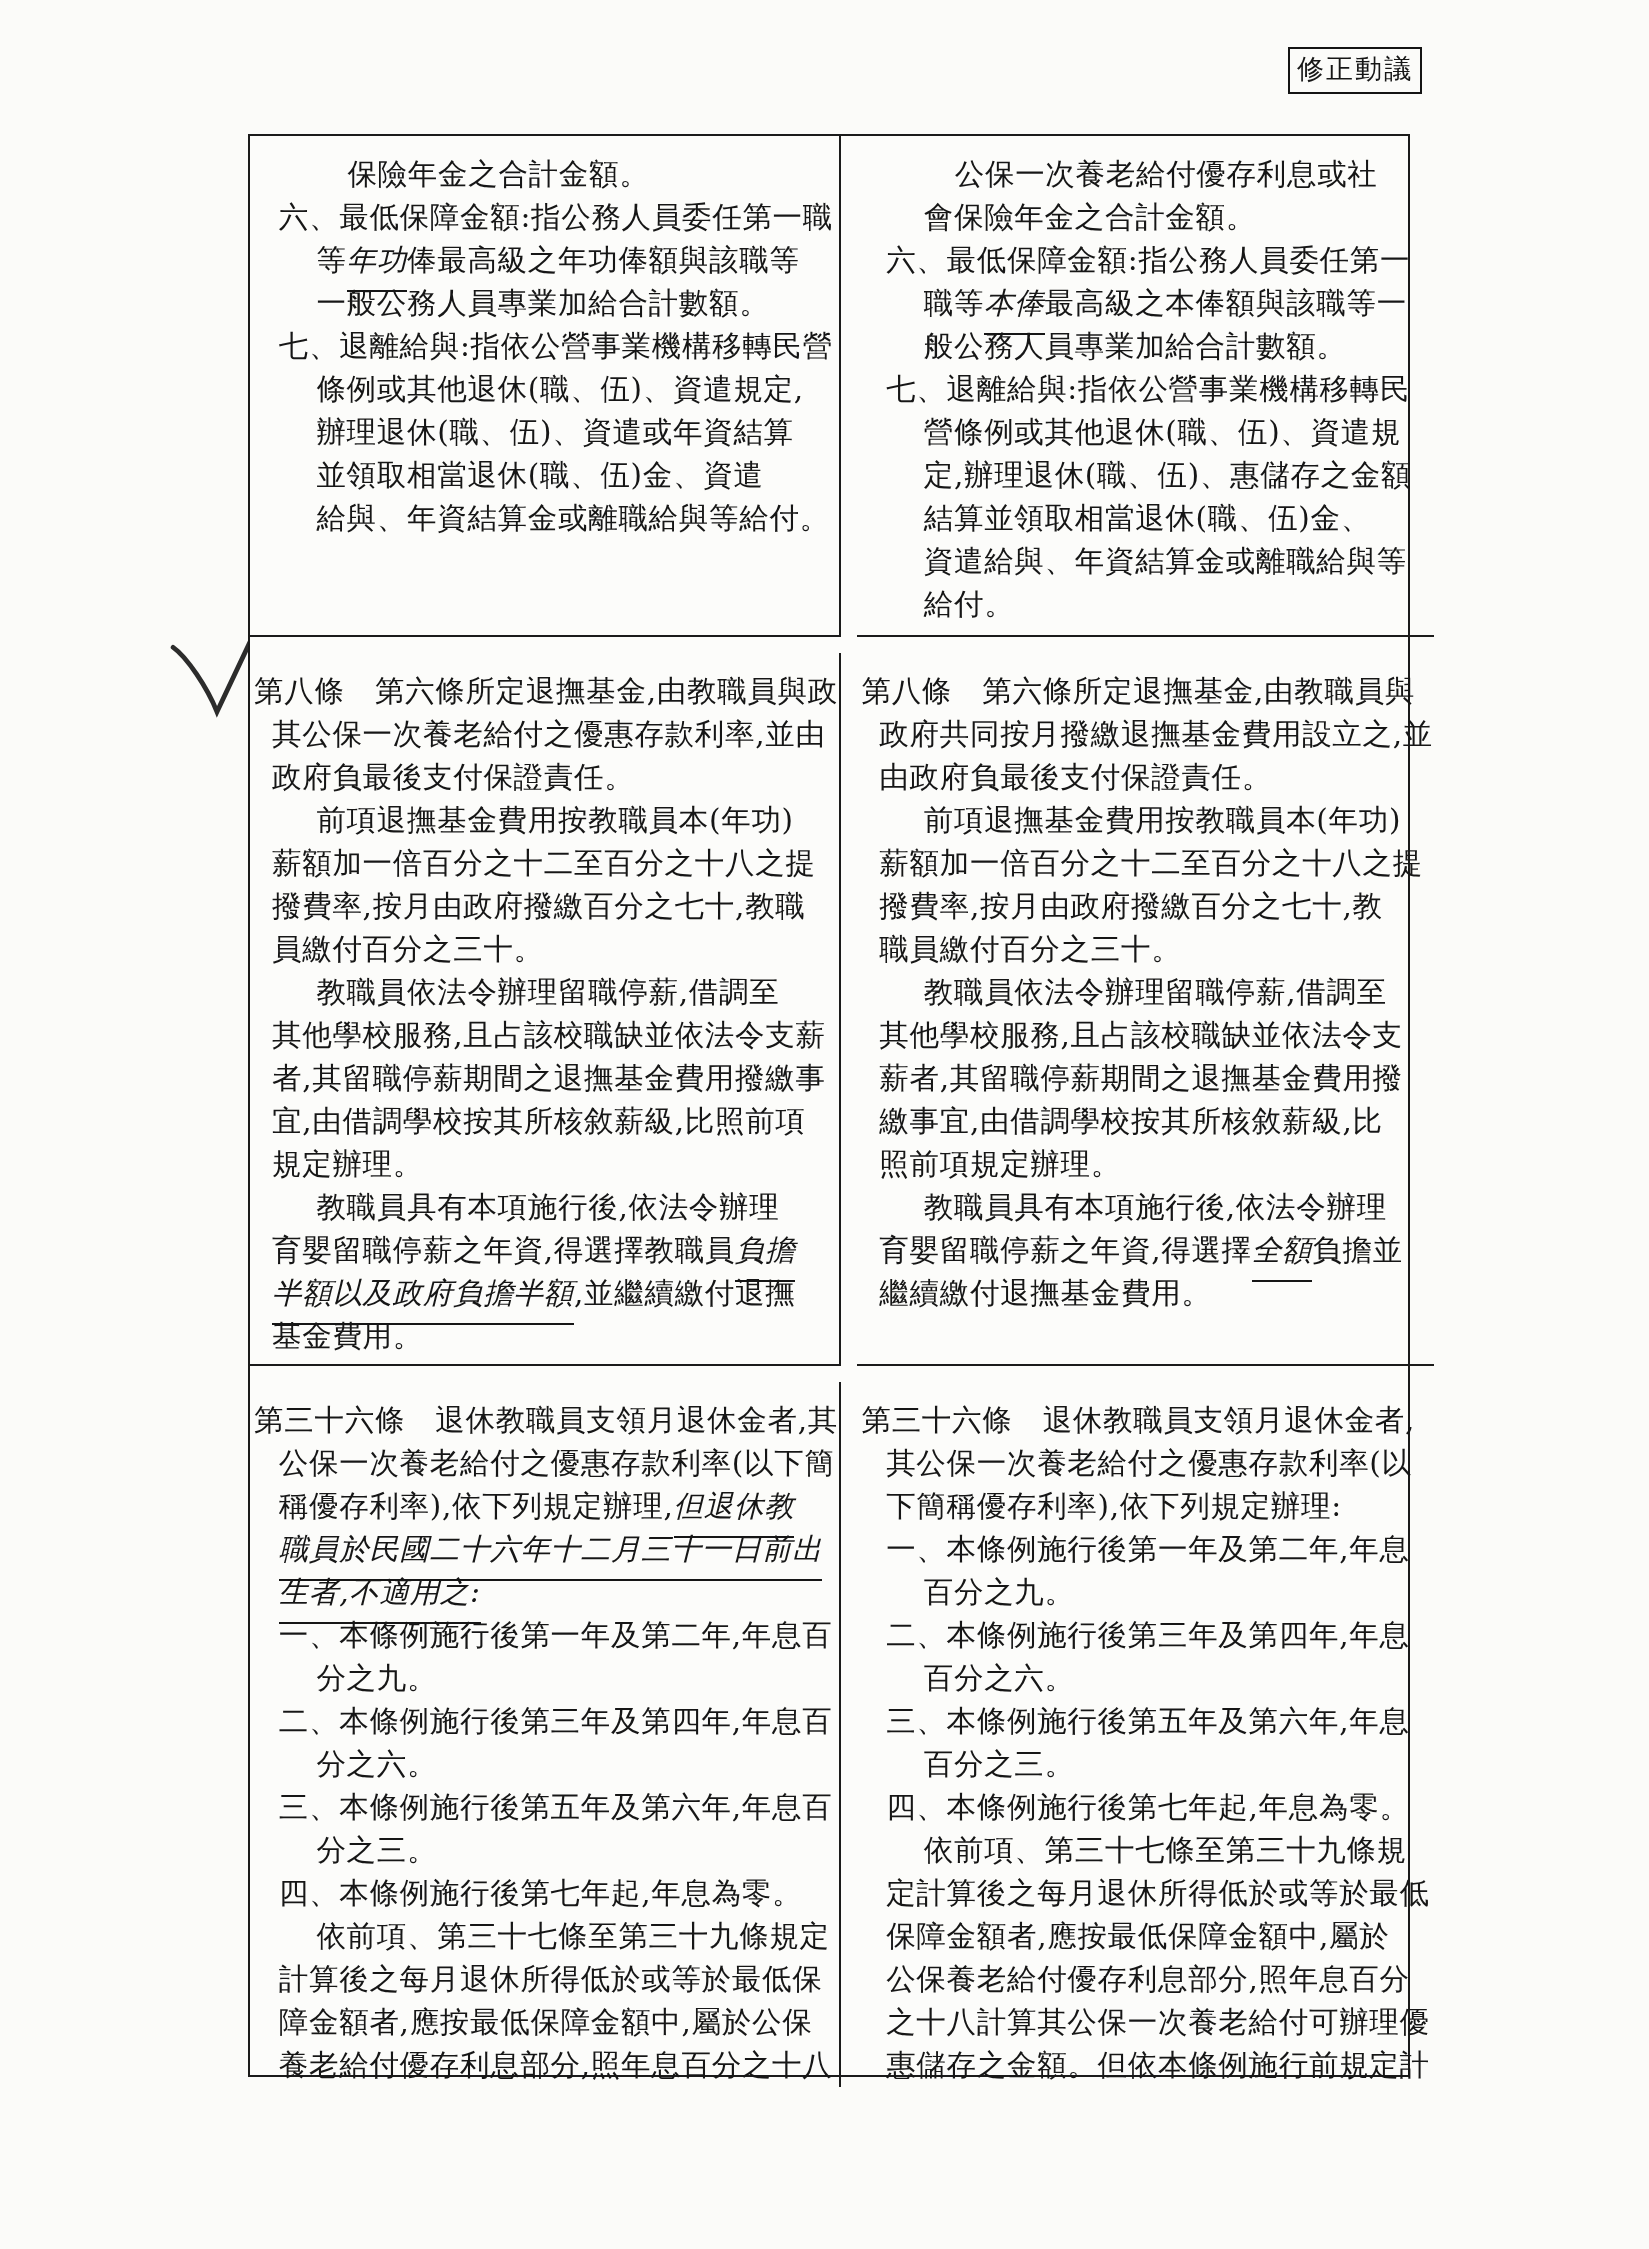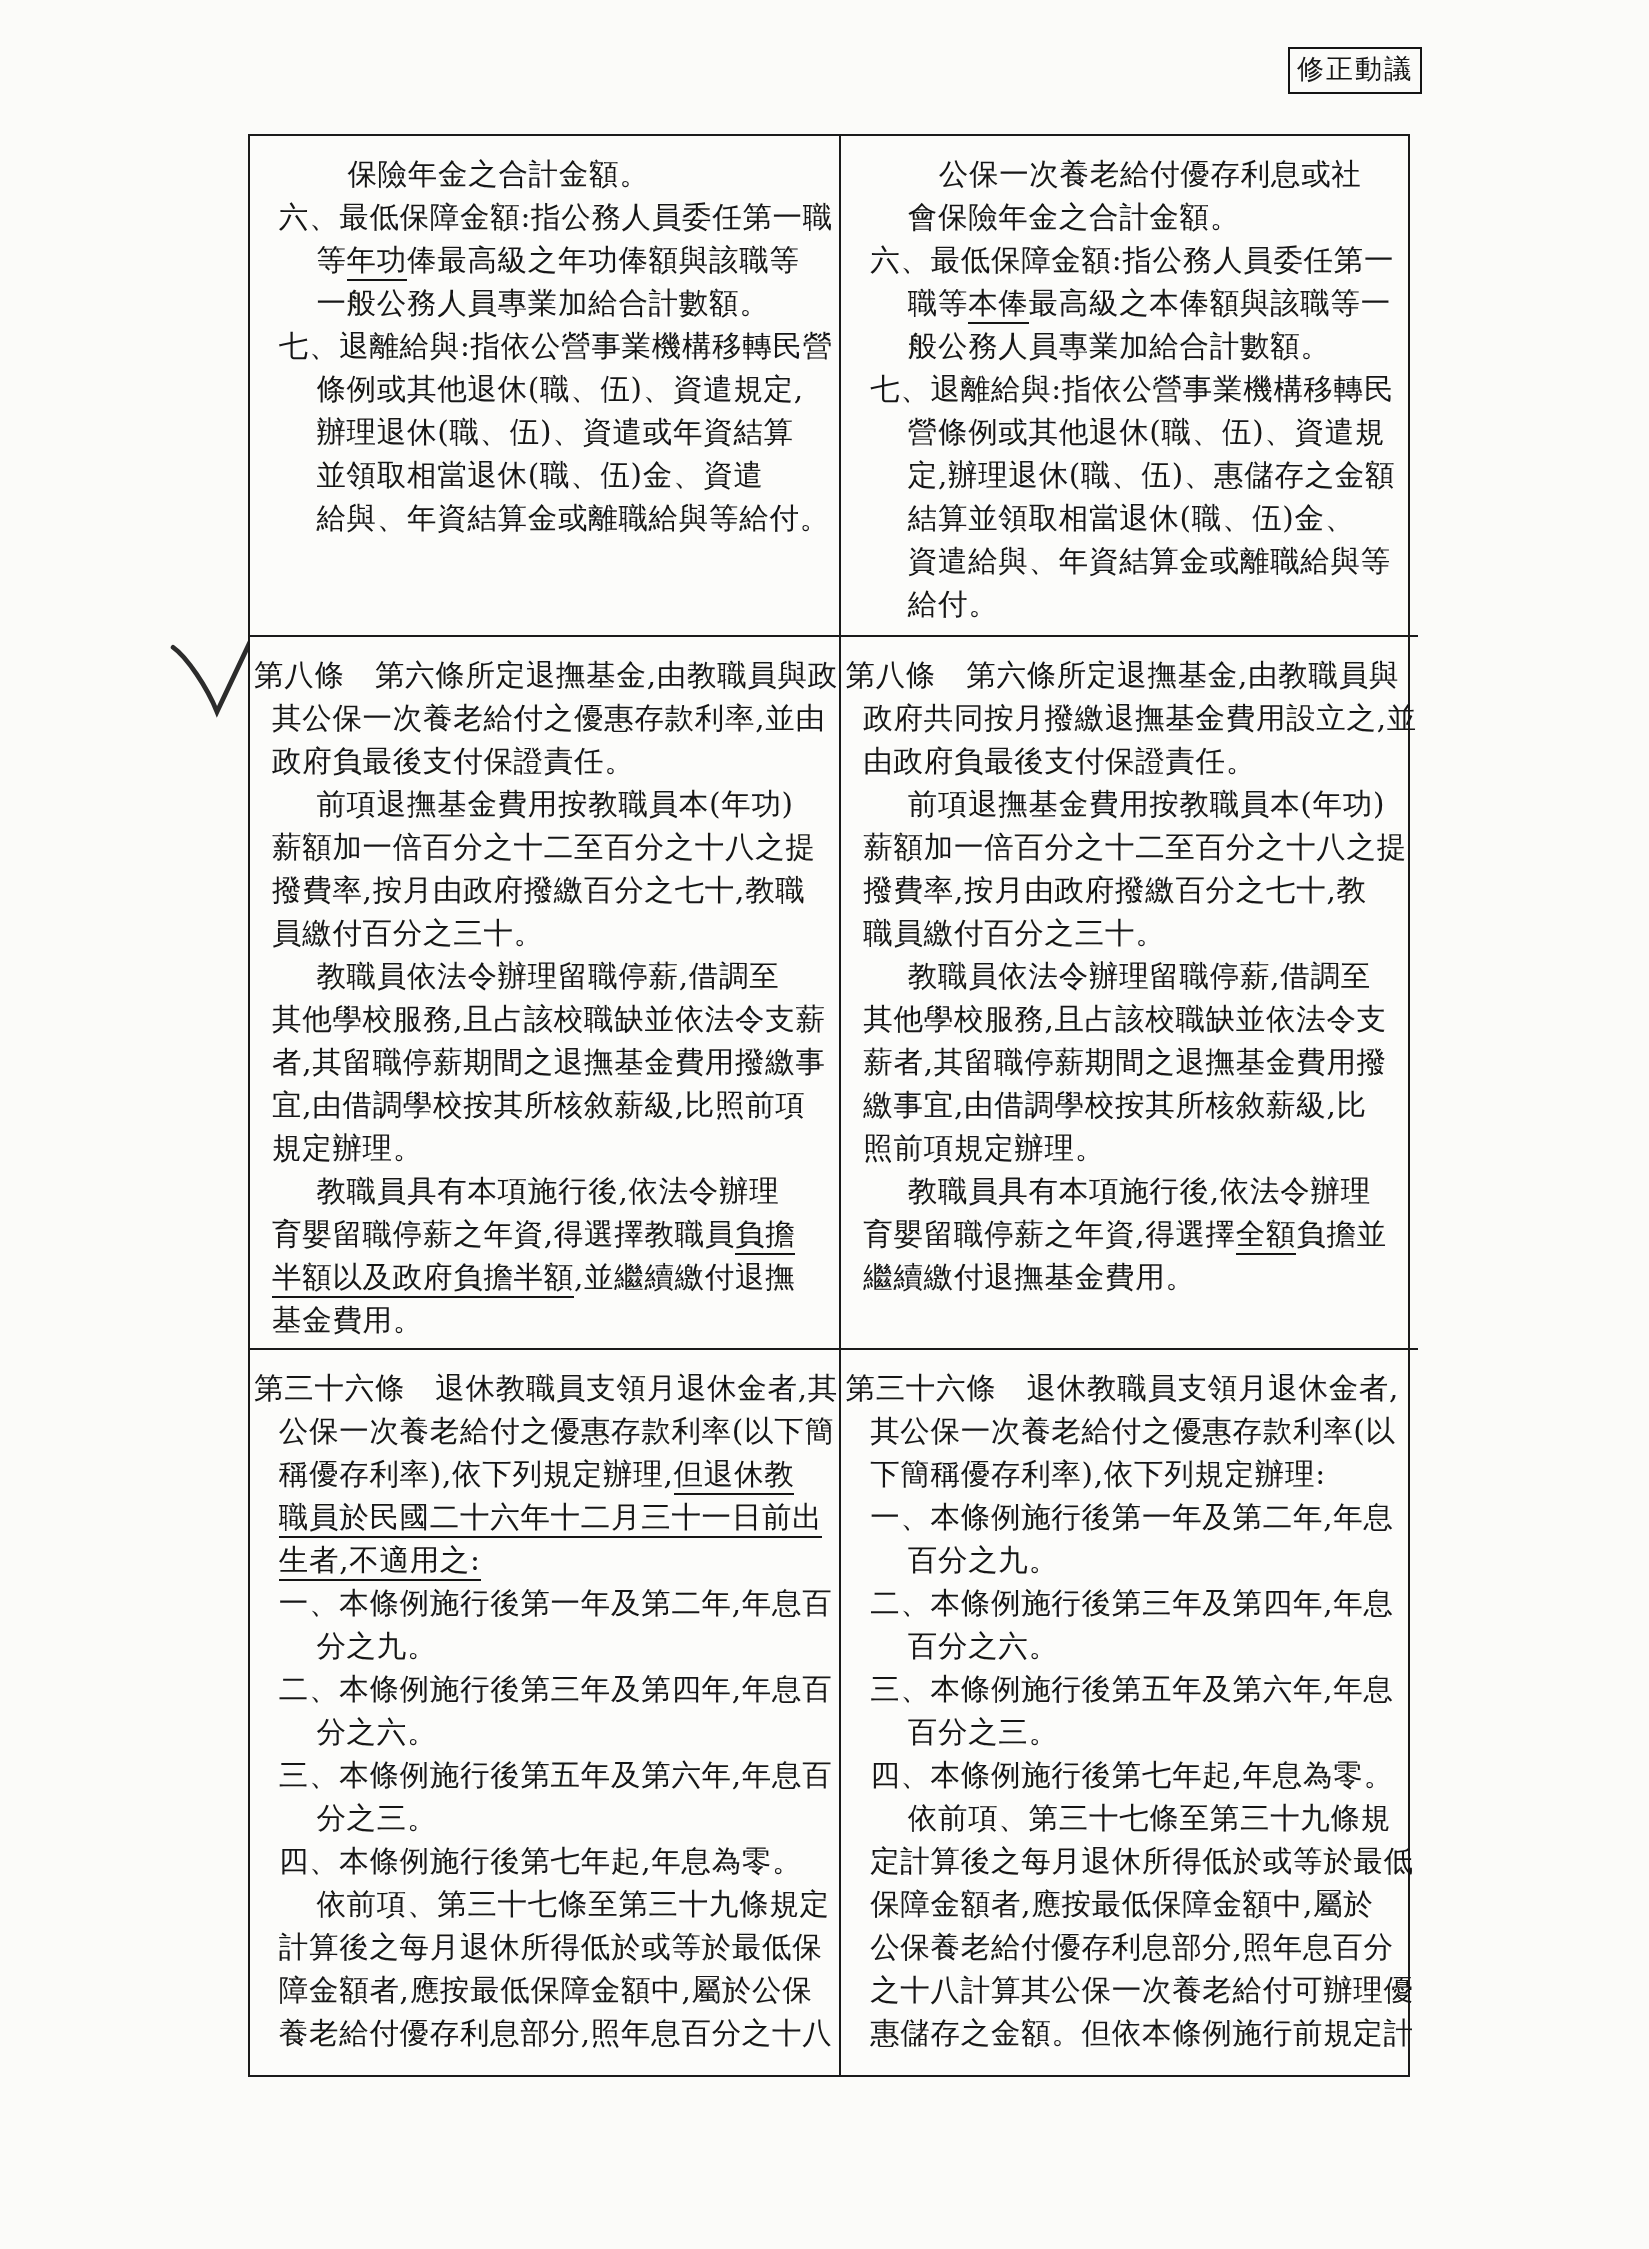--- a/index.html
+++ b/index.html
@@ -23,41 +23,42 @@
   .doc-table {
     position: absolute;
     left: 248px; top: 134px;
     width: 1162px; height: 1943px;
     border: 2.7px solid #1b1b1b;
     display: grid;
     grid-template-columns: 1fr 1fr;
     grid-template-rows: 501px 713px auto;
     box-sizing: border-box;
     background: #fcfcfa;
+    gap: 16px;
   }
   .cell {
     box-sizing: border-box;
     padding: 16.5px 1.4px 0 1.4px;
     overflow: visible;
   }
   .cell.col-l { border-right: 2.1px solid #1b1b1b; }
   .cell.row-1, .cell.row-2 { border-bottom: 2.1px solid #1b1b1b; }
   .line {
     white-space: nowrap;
     line-height: 43px;
     height: 43px;
     font-size: 29.5px;
     letter-spacing: 0.7px;
   }
   .ind-0 { padding-left: 2.7px; }
   .ind-1 { padding-left: 20.6px; }
   .ind-2 { padding-left: 27.4px; }
   .ind-3 { padding-left: 65px; }
   .ind-4 { padding-left: 96px; }
-  .u { border-bottom: 2.1px solid #161616; padding-bottom: 2px; }
+  .u { border-bottom: 2.1px solid #161616; padding-bottom: 13px; font-style: italic; }
   .checkmark {
     position: absolute;
     left: 156px; top: 554px;
     width: 159px; height: 173px;
   }
 </style>
 </head>
 <body>
 
 <div class="stamp">修正動議</div>

